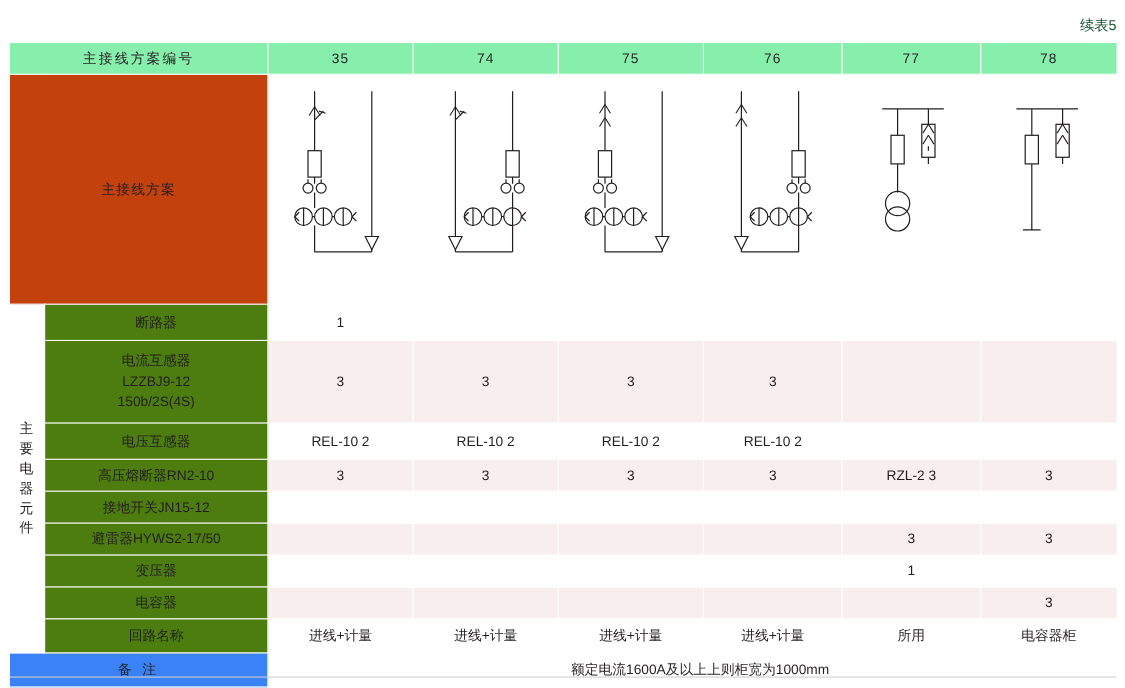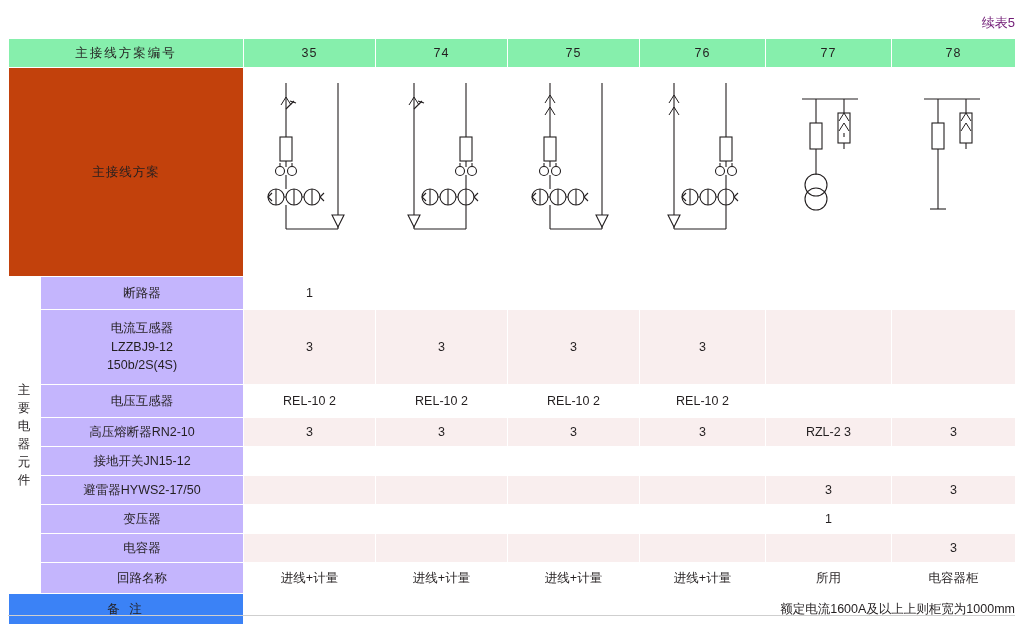--- a/index.html
+++ b/index.html
@@ -7,21 +7,21 @@
     width:1023px;height:625px;
     background:#ffffff;
     font-family:"Liberation Sans","DejaVu Sans",sans-serif;
     color:#231f20;
     font-size:13px;
     overflow:hidden;
   }
   .page{position:relative;width:1023px;height:625px;box-sizing:border-box;}
   .cont-label{
     position:absolute;right:8px;top:14px;
-    font-size:13px;color:#701a75;
+    font-size:13px;color:#14532d;
   }
   table.main{
     position:absolute;left:8px;top:38px;
     border-collapse:collapse;
     width:1007px;
     table-layout:fixed;
   }
   table.main td,table.main th{
     border:1px solid #ffffff;
     padding:0;
@@ -53,29 +53,29 @@
   .vert-head{
     background:#f7eeee;
     width:32px;
     font-size:13px;
     line-height:1.45;
     letter-spacing:1px;
   }
   .vert-head span{display:block;}
   tr.alt-a td{background:#f9eeee;}
   tr.alt-b td{background:#ffffff;}
-  tr.alt-a td.namecell,tr.alt-b td.namecell{background:#c4b5fd;margin-top:32px;}
+  tr.alt-a td.namecell,tr.alt-b td.namecell{background:#4d7c0f;margin-top:32px;}
   td.namecell{font-size:12.5px;line-height:1.5;}
   td.valcell{font-size:12.5px;}
   .note-row td{
     background:#ffffff;
     height:30px;
   }
   .note-row td.notelabel{background:#3b82f6;letter-spacing:3px;}
-  .note-row td.notetext{text-align:right;padding-left:14px;}
+  .note-row td.notetext{text-align:center;padding-left:14px;}
   .bottomline{
     position:absolute;left:8px;top:615px;width:1007px;height:1px;background:#cfcfcf;
   }
   svg{display:block;margin:0 auto;}
 </style>
 </head>
 <body>
 
 <div class="page">
 

